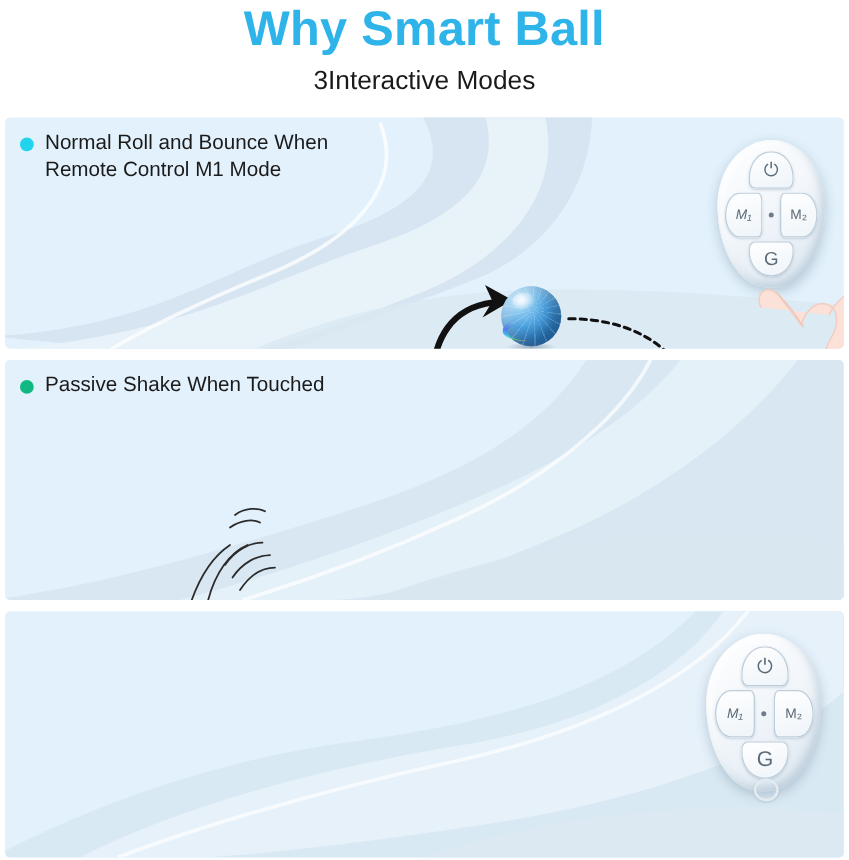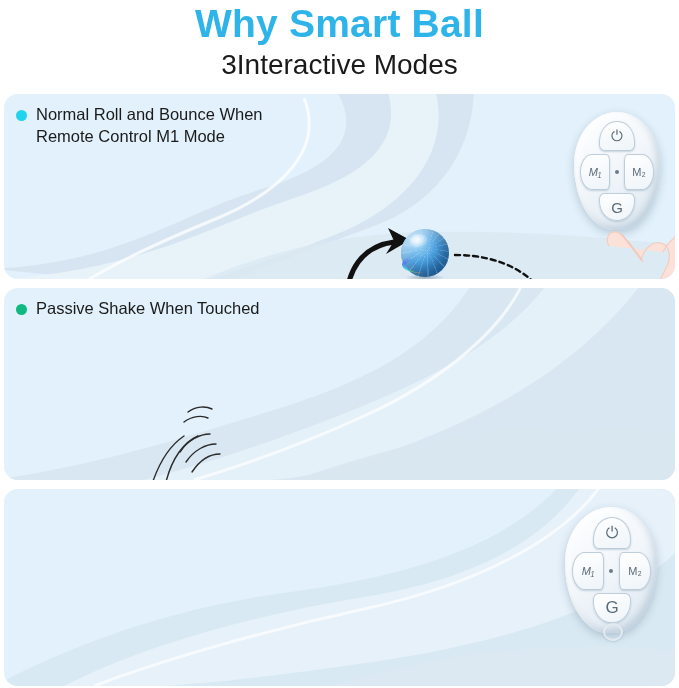--- a/index.html
+++ b/index.html
@@ -15,29 +15,29 @@
   
   .header{position:absolute;left:0;top:0;width:679px;height:92px;text-align:center;}
   .title{
     margin:0;padding-top:2px;
     font-size:39px;font-weight:bold;
     color:#2fb4e9;letter-spacing:.2px;line-height:44px;
     font-family:"Liberation Sans", sans-serif;
   }
   .subtitle{
     margin:0;padding-top:3px;
-    font-size:28px;font-weight:normal;color:#1a1a1a;line-height:32px;
+    font-size:21px;font-weight:normal;color:#1a1a1a;line-height:32px;
     font-family:"Liberation Sans", sans-serif;
   }
 
   
   .panel{
     position:absolute;left:4px;width:671px;
     background:#e2f1fb;
-    border-radius:14px;
+    border-radius:4px;
     overflow:hidden;
     box-sizing:border-box;
   }
   #panel-1{top:94px;height:185px;}
   #panel-2{top:288px;height:192px;padding-left:16px;}
   #panel-3{top:489px;height:197px;}
 
   
   .road{position:absolute;inset:0;pointer-events:none;}
 

